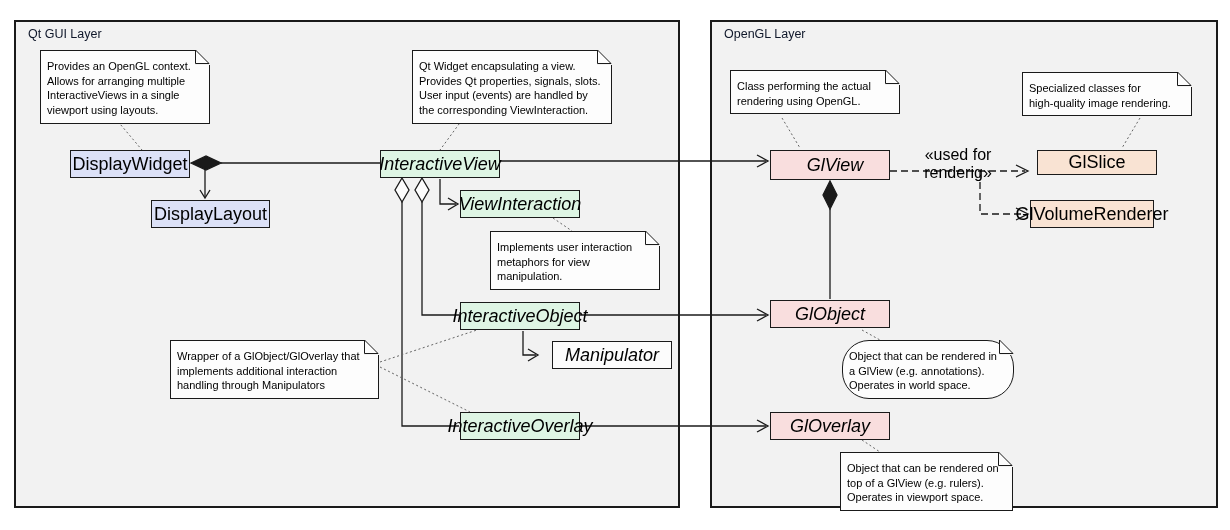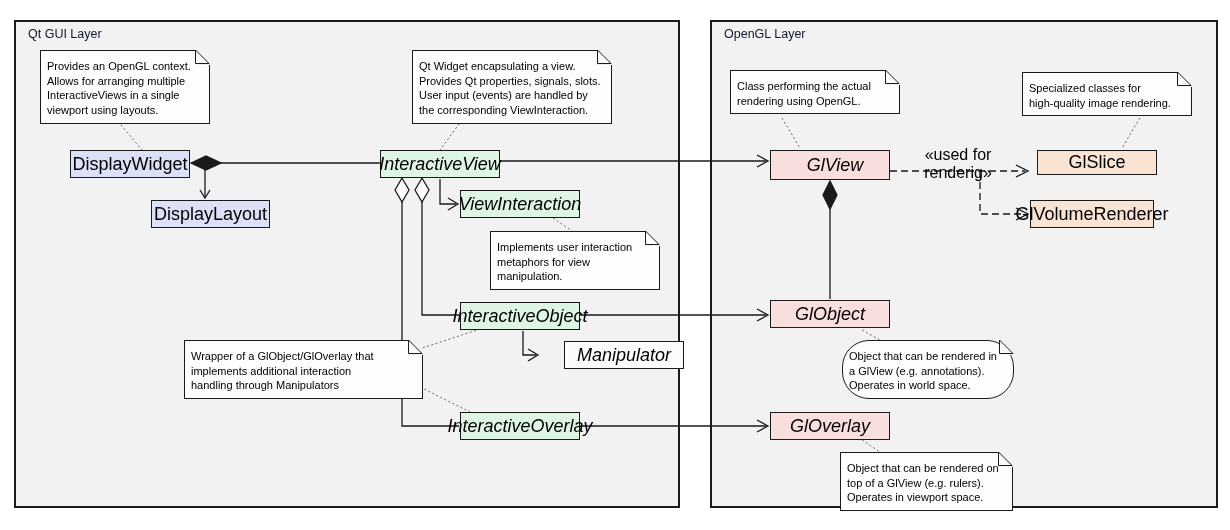--- a/index.html
+++ b/index.html
@@ -140,21 +140,21 @@
 </div>
 
 <div class="uml-box c-green abstract" style="left:460px;top:190px;width:120px;height:28px;">
   <span>ViewInteraction</span>
 </div>
 
 <div class="uml-box c-green abstract" style="left:460px;top:302px;width:120px;height:28px;">
   <span>InteractiveObject</span>
 </div>
 
-<div class="uml-box c-white abstract" style="left:564px;top:341px;width:120px;height:28px;">
+<div class="uml-box c-white abstract" style="left:552px;top:341px;width:120px;height:28px;">
   <span>Manipulator</span>
 </div>
 
 <div class="uml-box c-green abstract" style="left:460px;top:412px;width:120px;height:28px;">
   <span>InteractiveOverlay</span>
 </div>
 
 <div class="uml-box c-pink abstract" style="left:770px;top:150px;width:120px;height:30px;padding-left:10px;">
   <span>GlView</span>
 </div>
@@ -202,21 +202,21 @@
 <div class="note" style="left:490px;top:231px;width:170px;">
   <svg class="fold" width="15" height="15">
       <rect width="15" height="15" fill="#f2f2f2"></rect>
       <path d="M0.5,0 L14,13.5 L0.5,13.5 Z" fill="#fdfdfd" stroke="#1a1a1a"></path>
     </svg>
   <span class="note-text">Implements user interaction
 metaphors for view
 manipulation.</span>
 </div>
 
-<div class="note" style="left:184px;top:340px;width:239px;">
+<div class="note" style="left:170px;top:340px;width:209px;">
   <svg class="fold" width="15" height="15">
       <rect width="15" height="15" fill="#f2f2f2"></rect>
       <path d="M0.5,0 L14,13.5 L0.5,13.5 Z" fill="#fdfdfd" stroke="#1a1a1a"></path>
     </svg>
   <span class="note-text">Wrapper of a  GlObject/GlOverlay that
 implements additional interaction
 handling  through Manipulators</span>
 </div>
 
 <div class="note" style="left:730px;top:70px;width:170px;">

